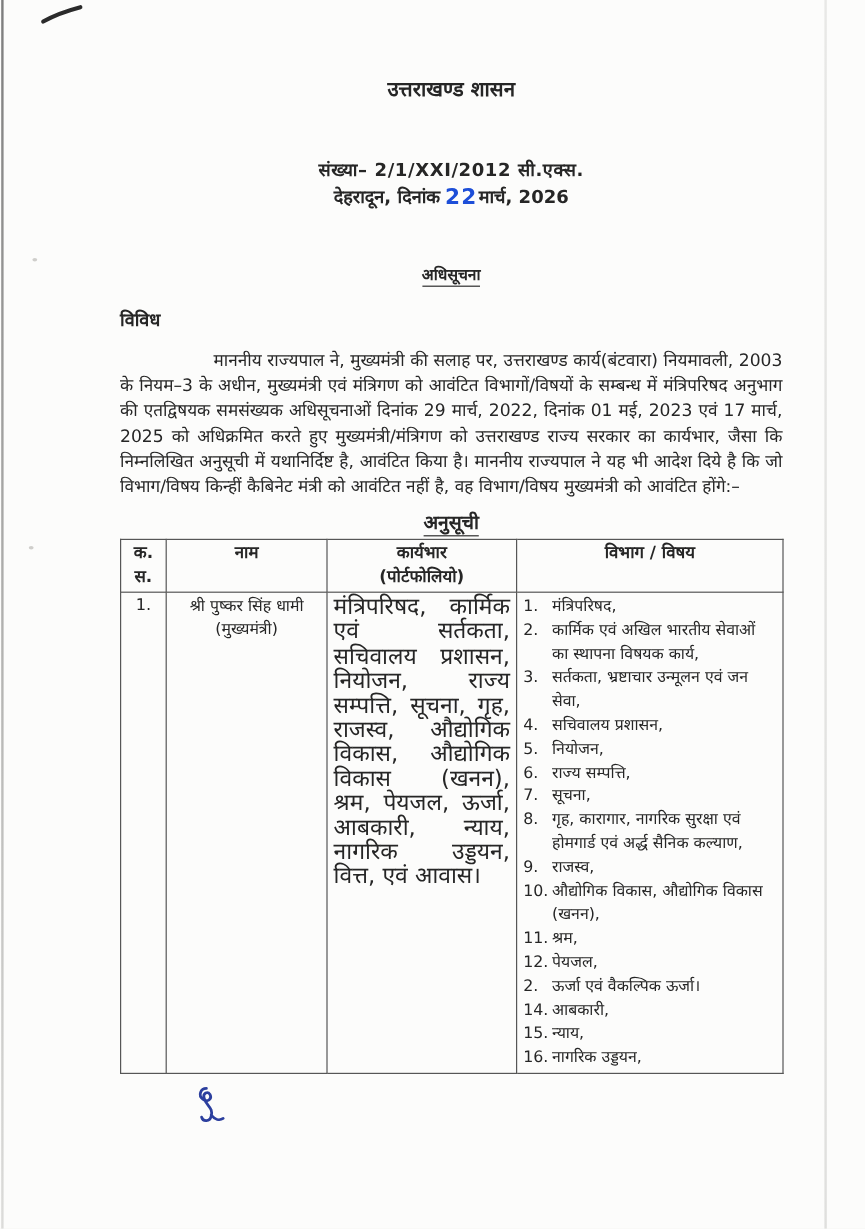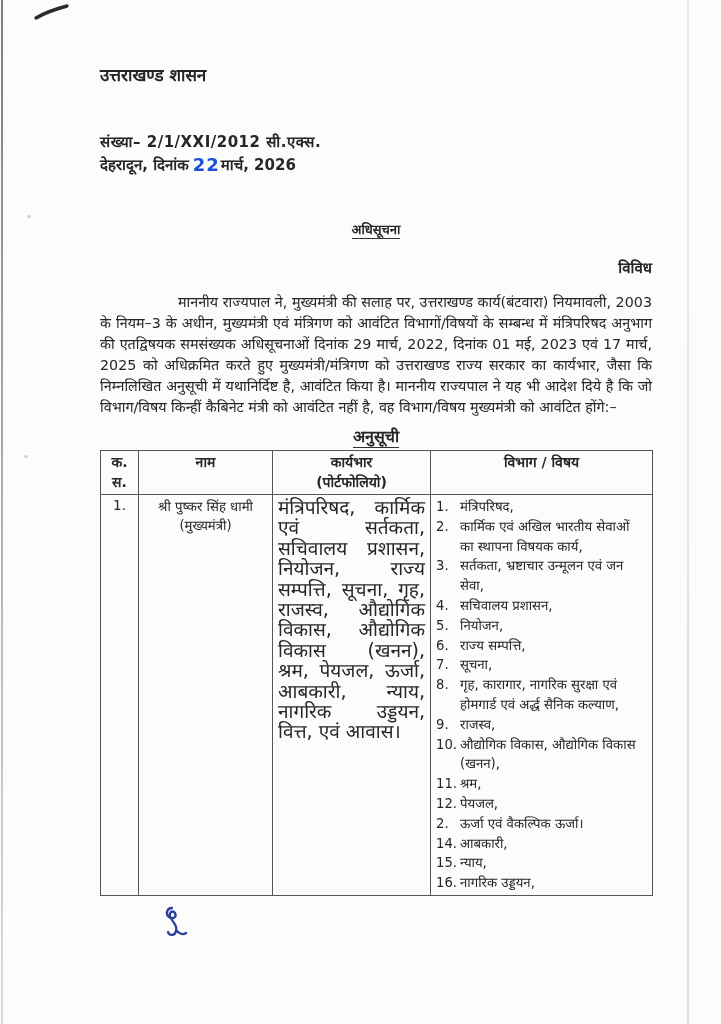--- a/index.html
+++ b/index.html
@@ -24,34 +24,34 @@
     position:absolute;left:687px;top:0;width:2px;height:100%;
     background:linear-gradient(#e3e3e1,#d8d8d6);
     opacity:.8;
   }
   .pen-stroke{position:absolute;left:33px;top:3px;}
   .speck{position:absolute;width:4px;height:3px;border-radius:50%;background:#cfcecb;}
 
   .content{
     position:absolute;left:100px;top:0;width:552px;
   }
-  .letterhead{margin-top:64px;font-weight:bold;}
+  .letterhead{margin-top:64px;text-align:center;font-weight:bold;}
   .letterhead .org{font-size:17px;line-height:23px;}
   .letterhead .dept{font-size:16px;line-height:22px;}
   .letterhead .refno{font-size:15px;line-height:22px;letter-spacing:.5px;margin-top:44px;}
   .letterhead .pdate{font-size:15px;line-height:21px;}
   .hand-blue{
     color:#1d4ed8;font-size:18px;font-weight:bold;letter-spacing:1px;
     display:inline-block;transform:translateY(1px);margin:0 1px 0 4px;
   }
   .notice-title{
     margin-top:44px;text-align:center;font-weight:bold;font-size:13px;
   }
   .notice-title span{border-bottom:1.5px solid #2f2f2f;padding-bottom:1px;}
-  .category{margin-top:19px;text-align:right;font-weight:bold;font-size:15px;}
+  .category{margin-top:19px;text-align:left;font-weight:bold;font-size:15px;}
   .body-para{
     margin:15px 0 0 0;
     font-size:14.3px;line-height:21px;
     text-align:justify;text-indent:78px;
   }
   .schedule-title{
     margin-top:7px;text-align:center;font-weight:bold;font-size:16px;
   }
   .schedule-title span{border-bottom:1.5px solid #2f2f2f;padding-bottom:1px;}
 

